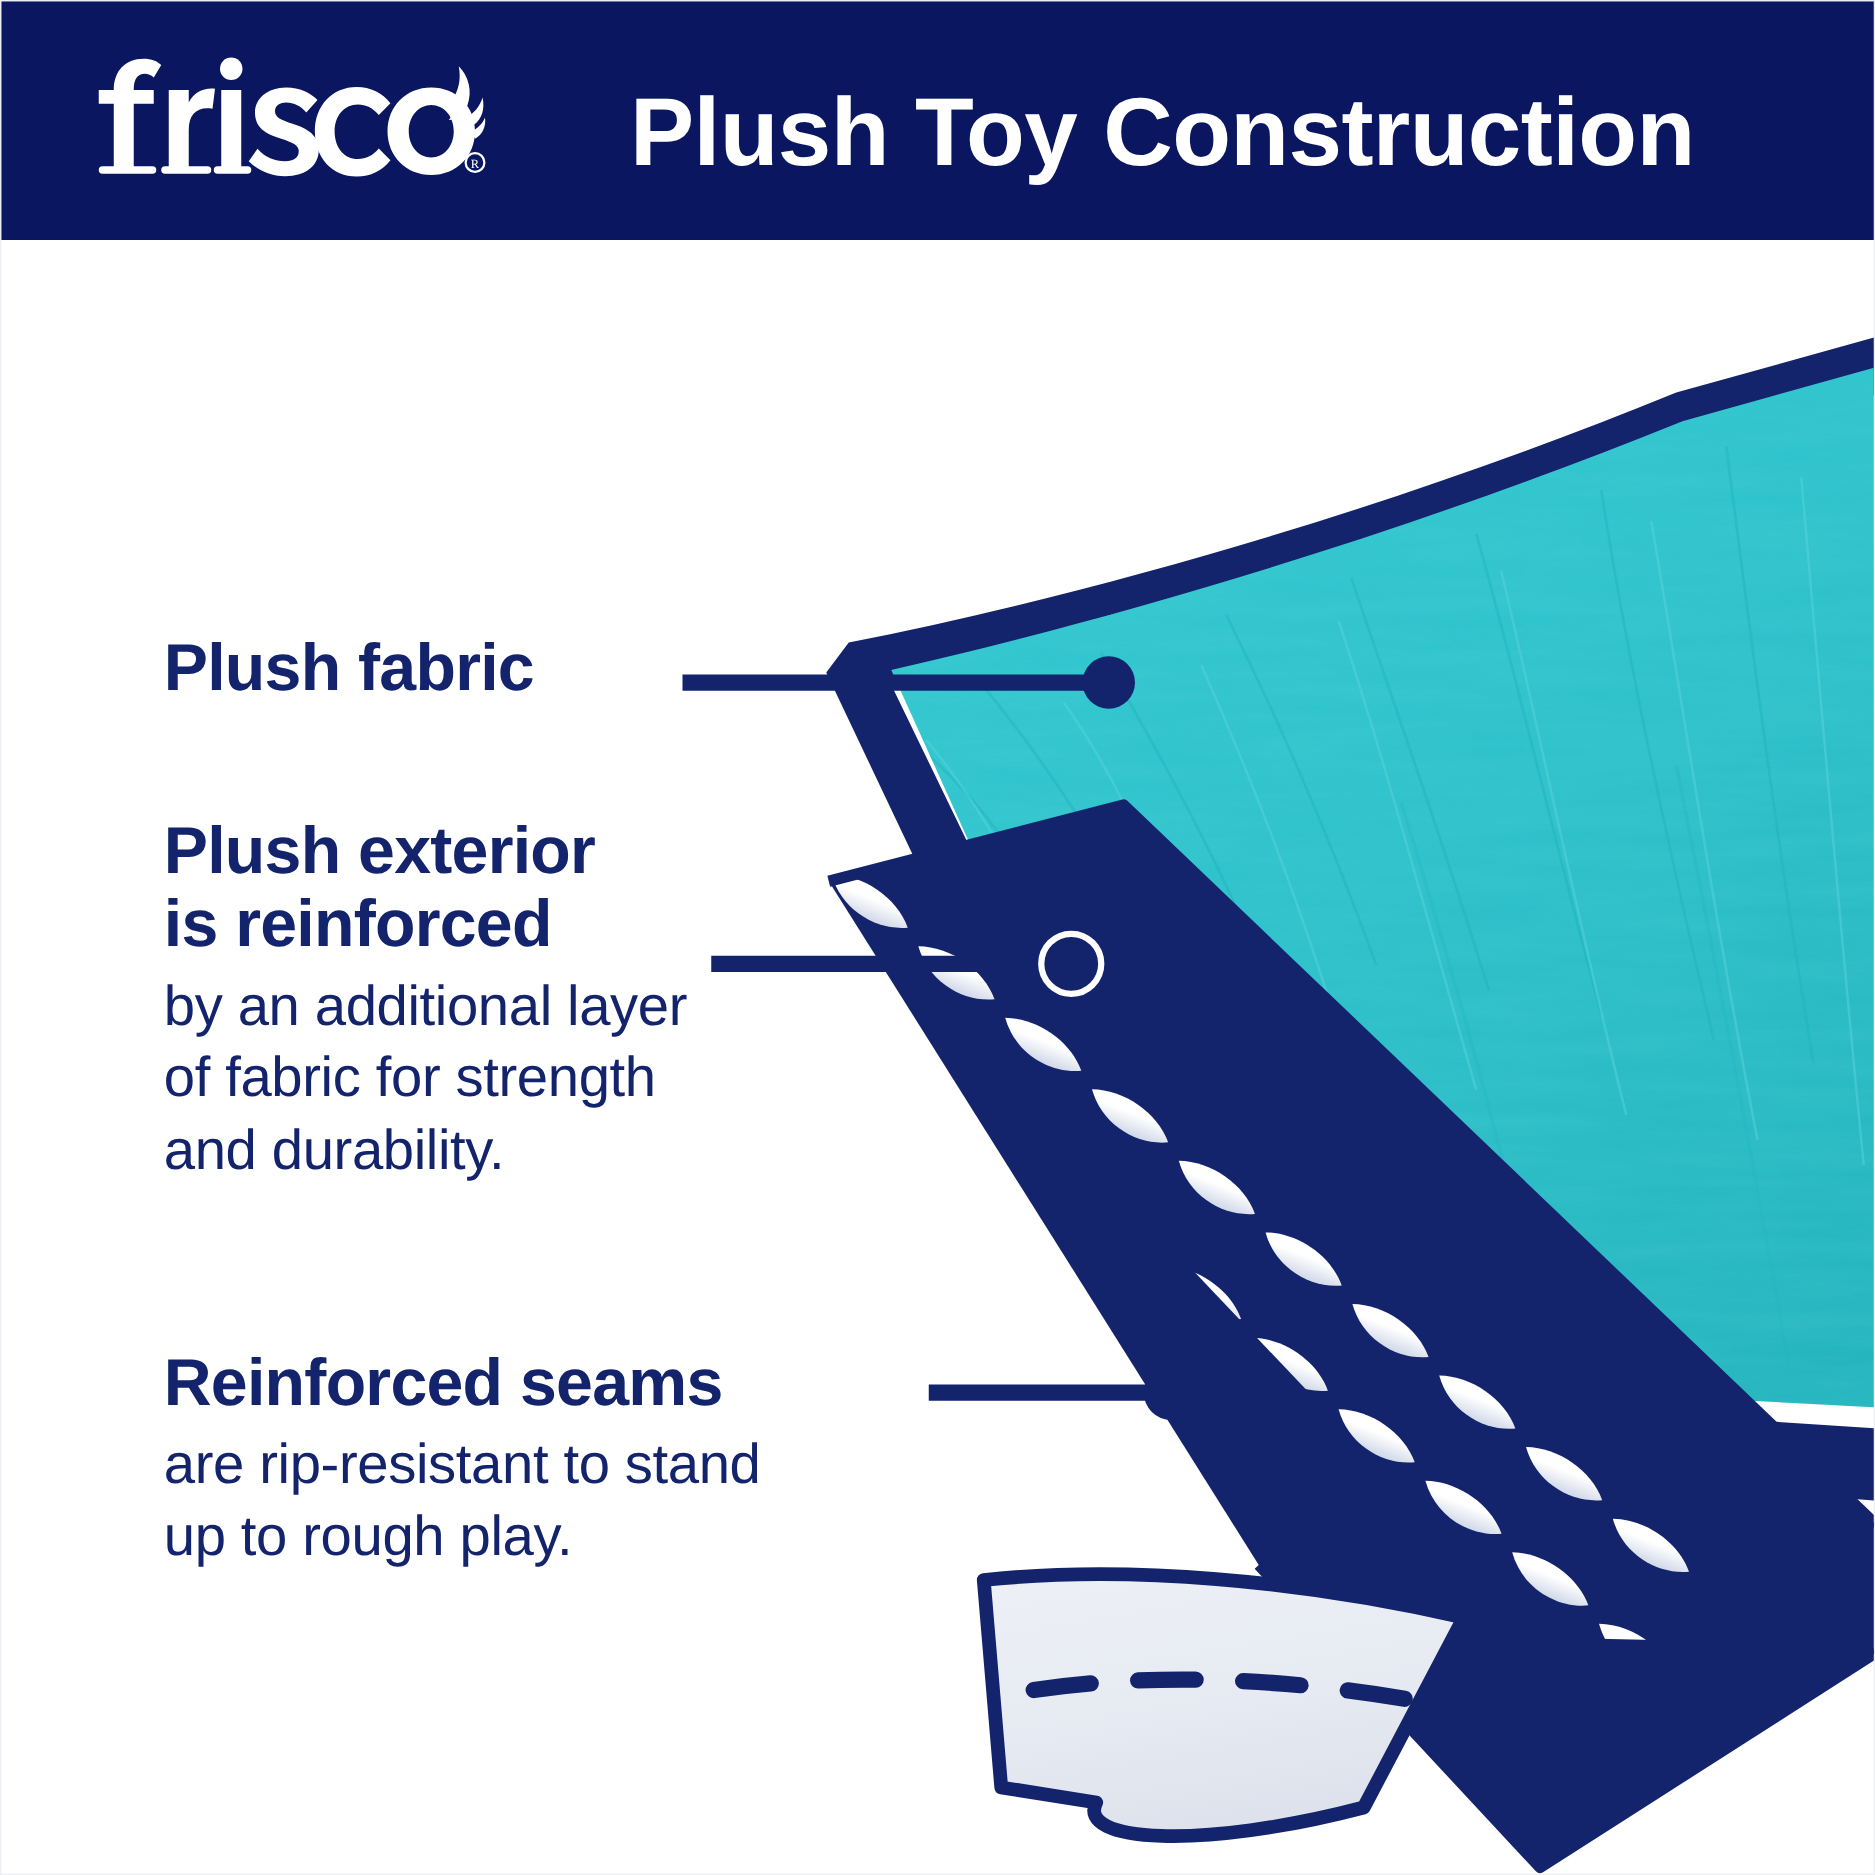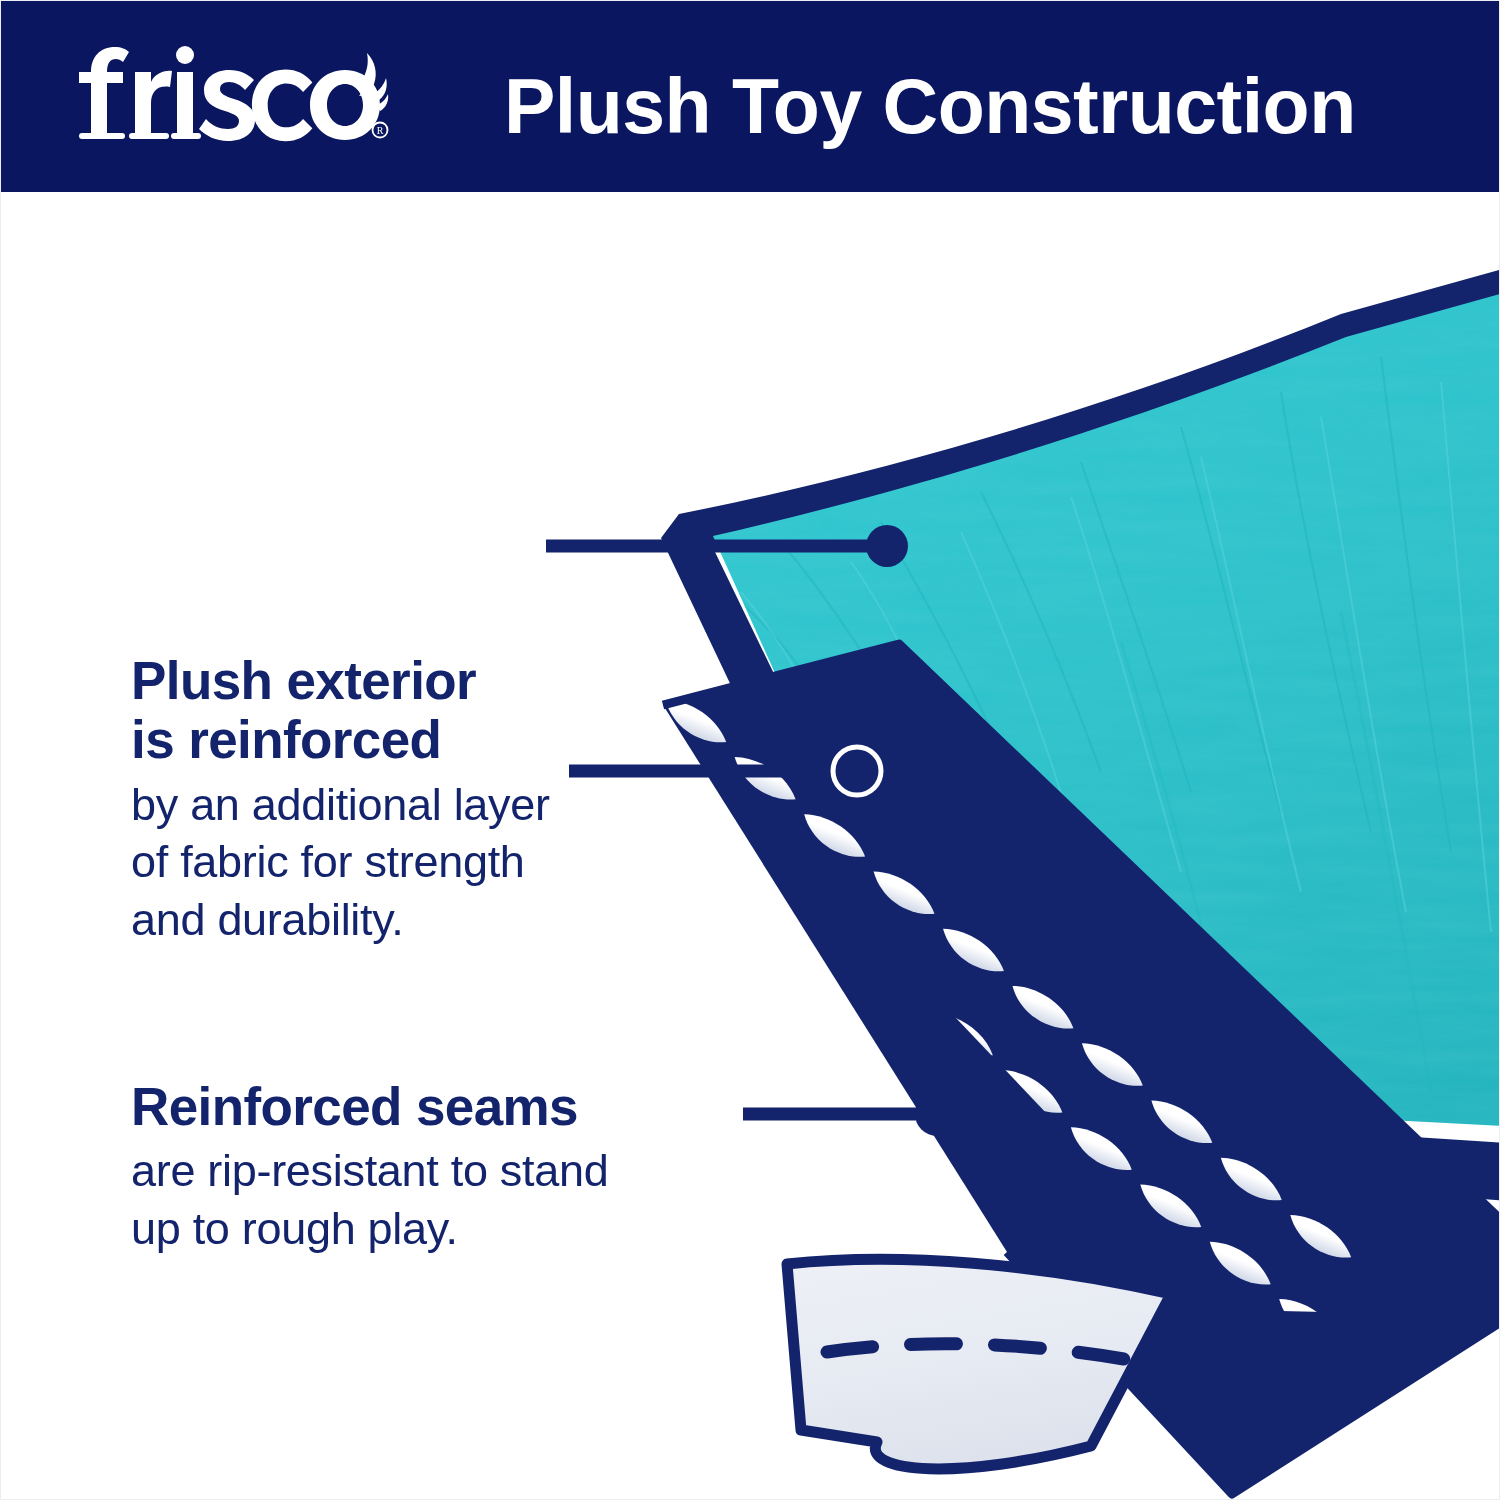--- a/index.html
+++ b/index.html
@@ -381,20 +381,23 @@
         </g>
 
         <g>
           <line x1="742" y1="922" x2="930" y2="922" stroke="#13246d" stroke-width="13"></line>
           <circle cx="936" cy="922" r="22" fill="#13246d"></circle>
         </g>
       </g>
     </svg>
   </div>
 
+  <div class="callout" id="callout-plush-fabric">
+    <div class="callout-head">Plush fabric</div>
+  </div>
 
   <div class="callout" id="callout-reinforced-seams">
     <div class="callout-head">Reinforced seams</div>
     <div class="callout-body">are rip-resistant to stand
 up to rough play.</div>
   </div>
 
   <div class="callout" id="callout-plush-exterior">
     <div class="callout-head">Plush exterior
 is reinforced</div>

